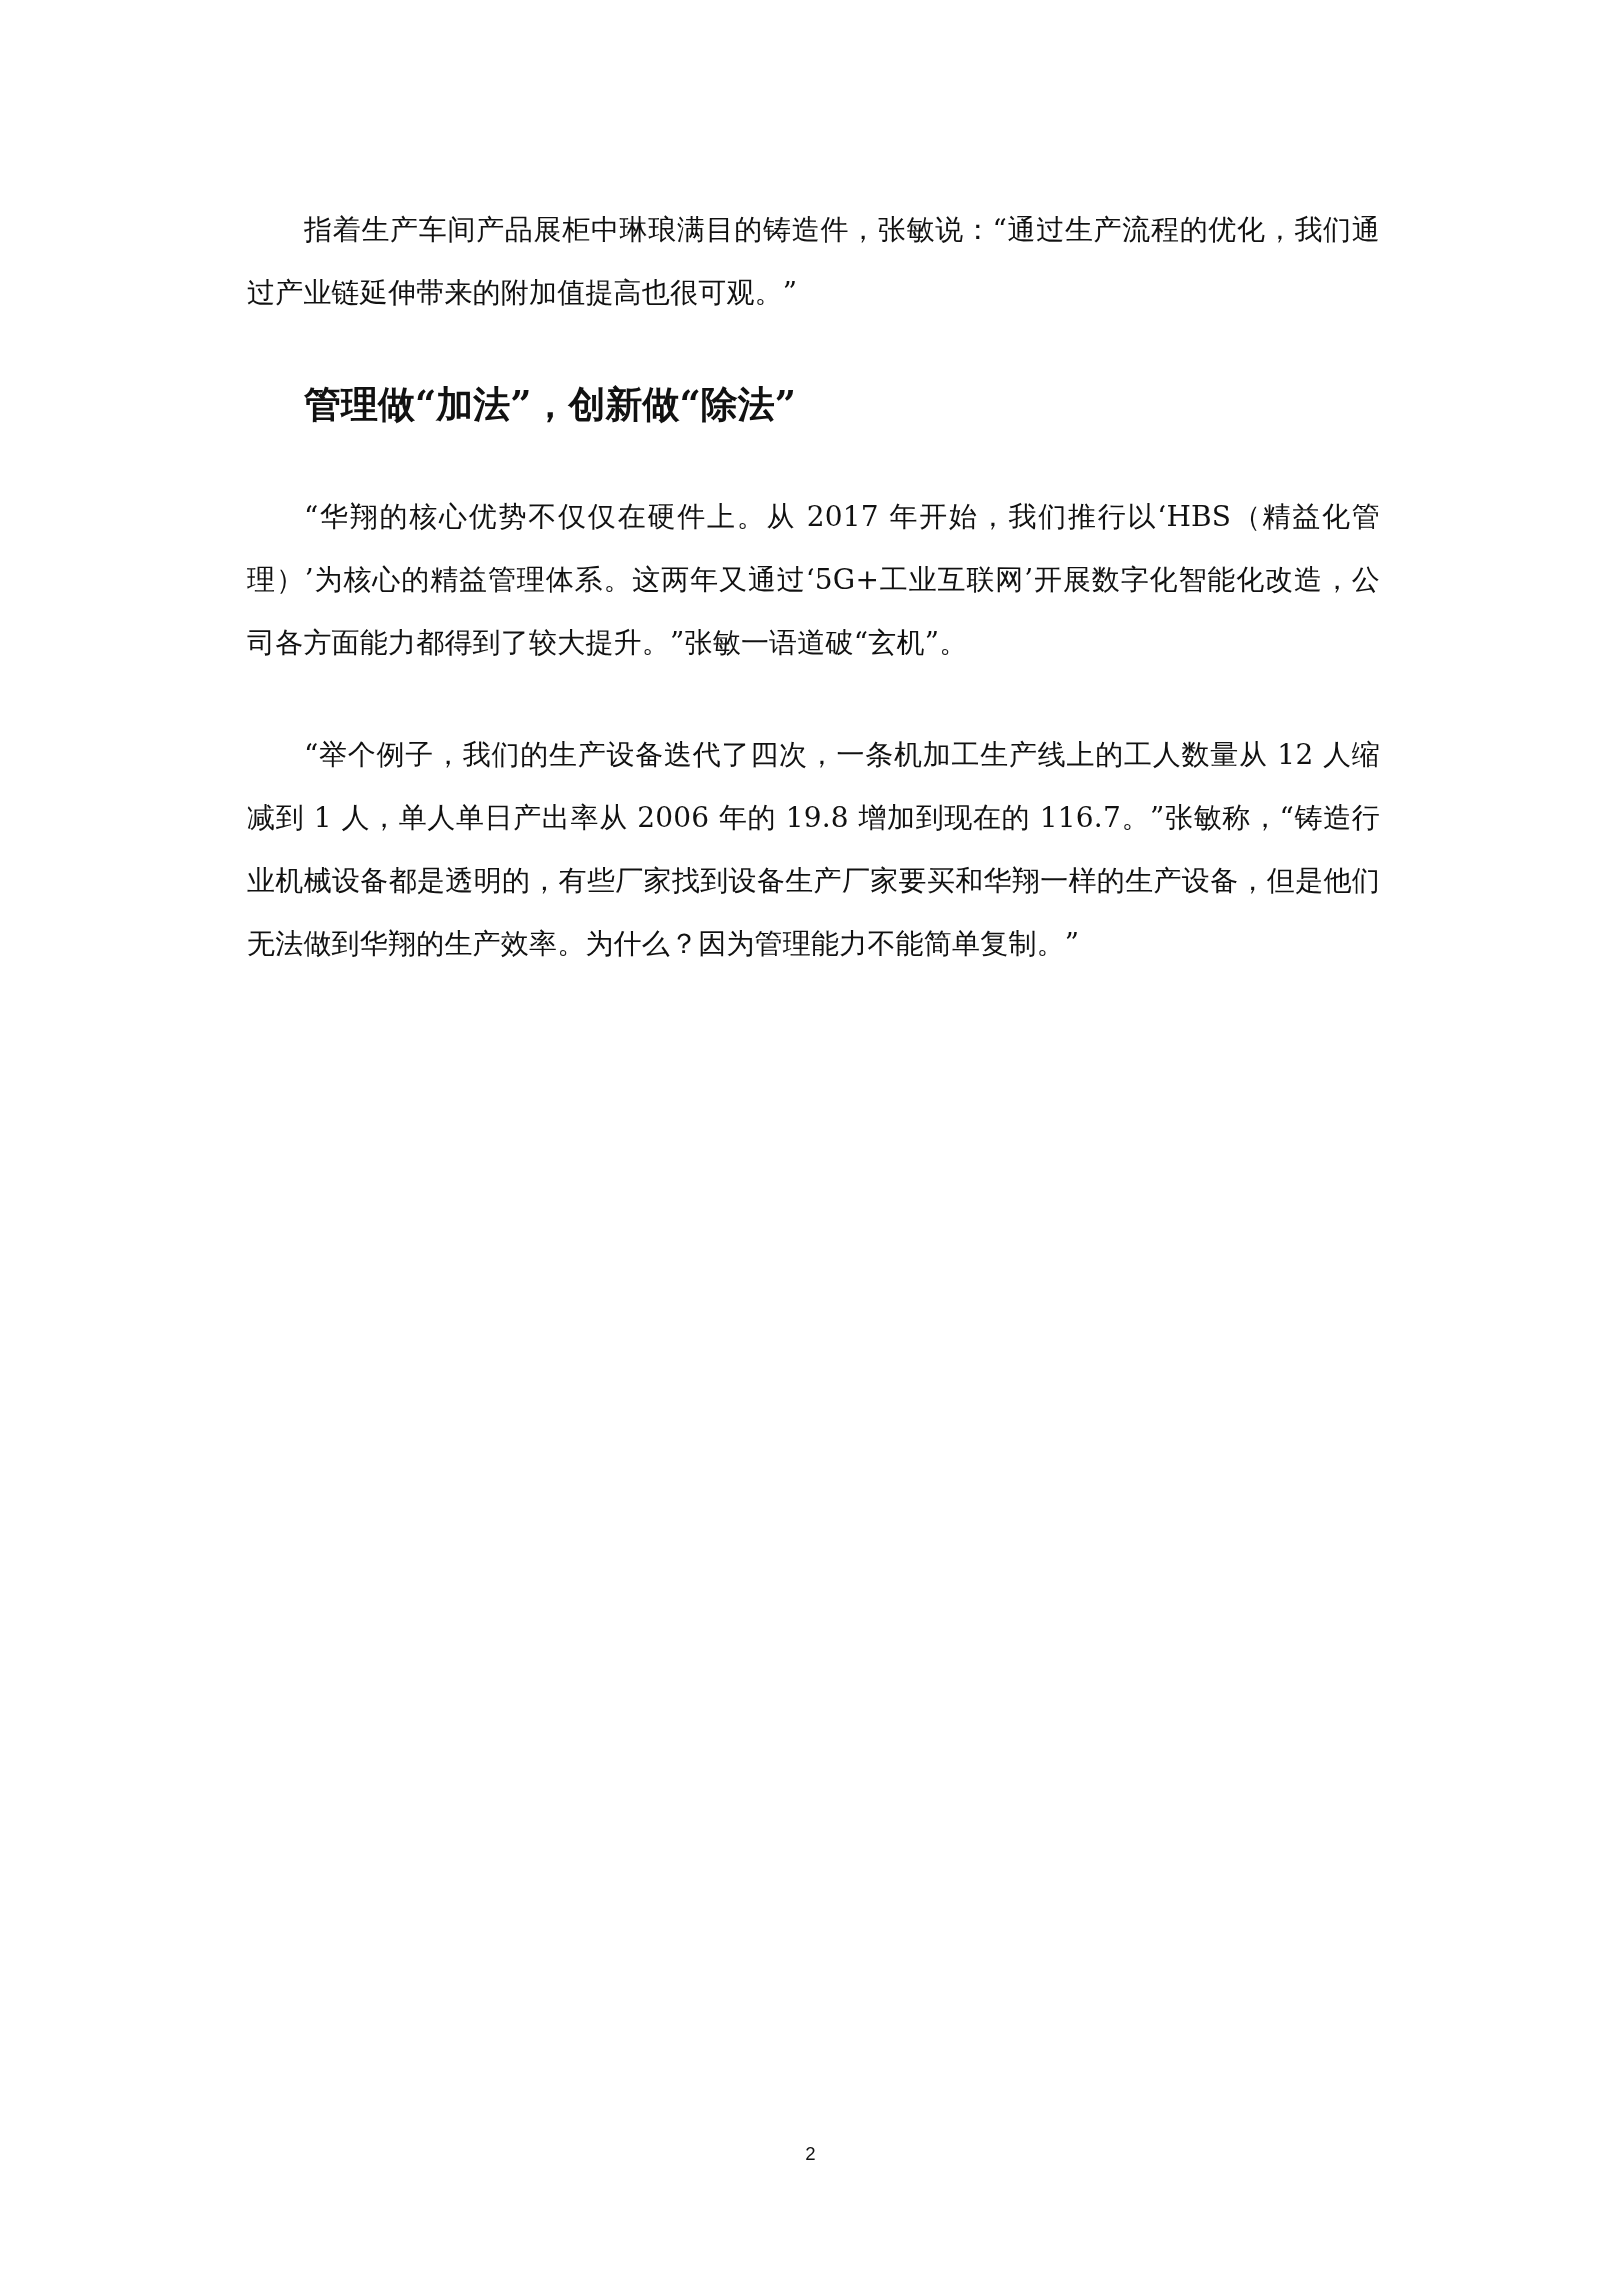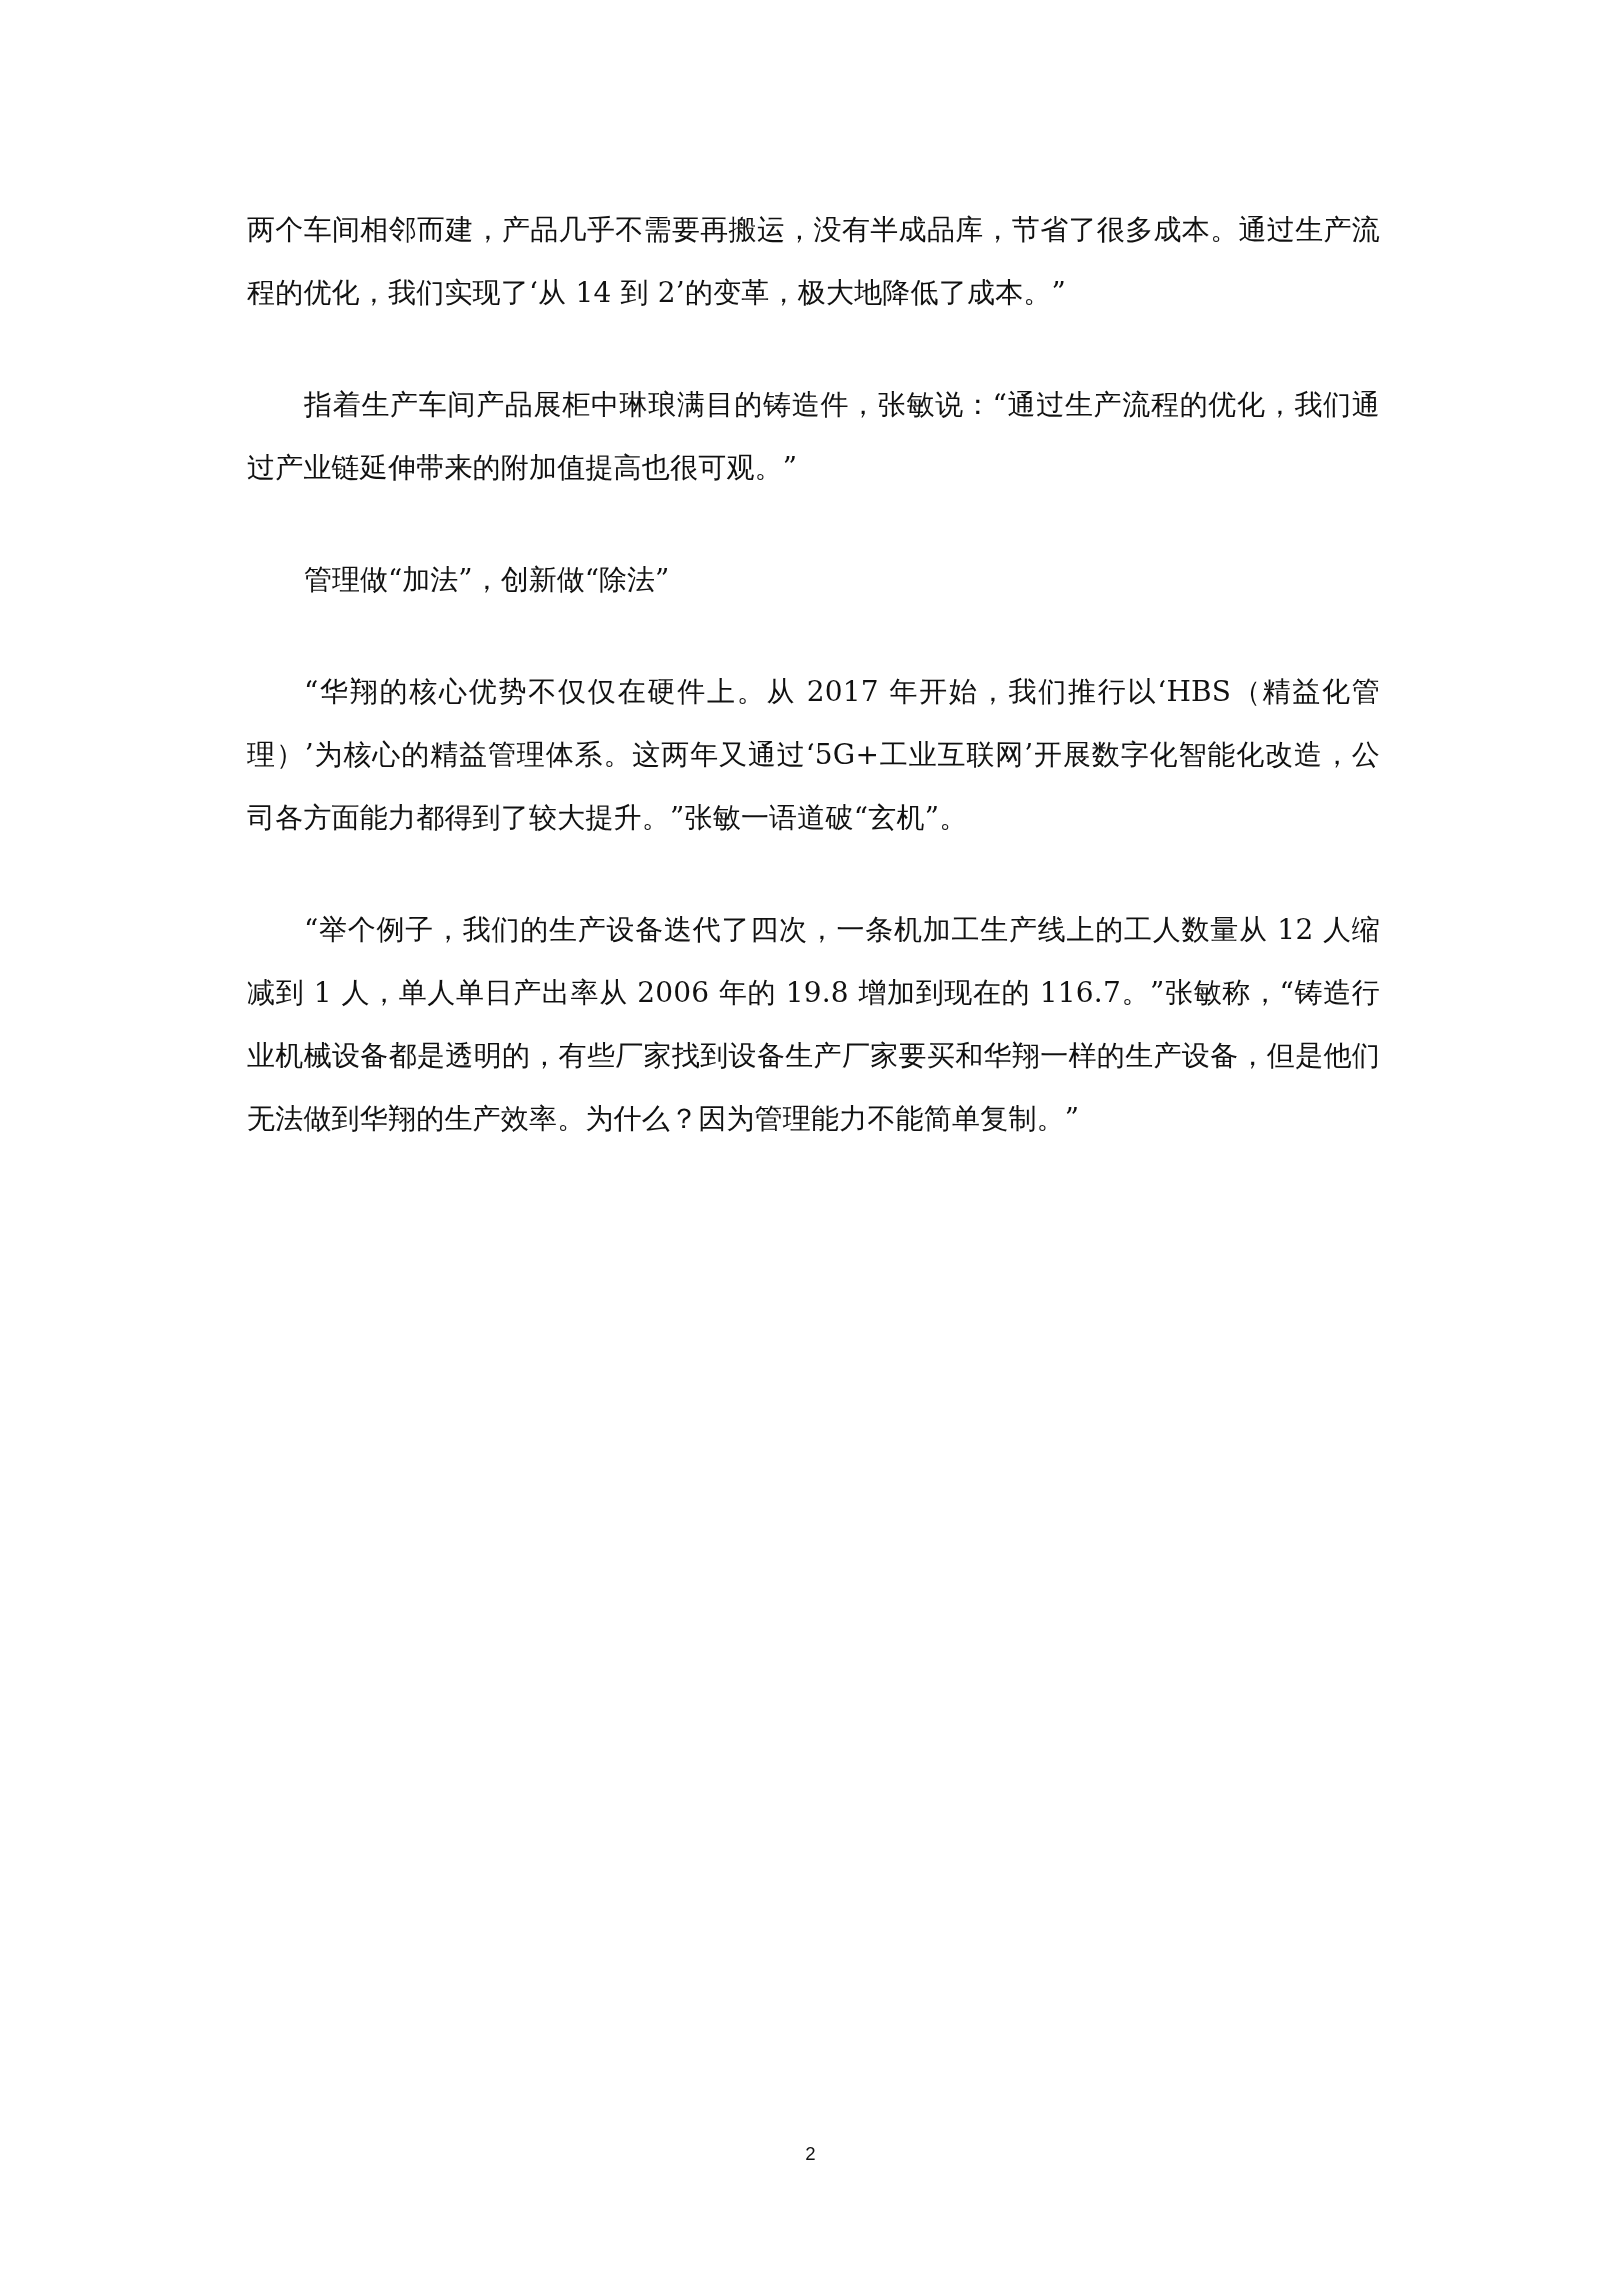--- a/index.html
+++ b/index.html
@@ -28,41 +28,40 @@
       text-align: justify;
       text-justify: inter-character;
       letter-spacing: 0.2px;
       word-break: break-all;
     }
     .para.indent {
       text-indent: 57px;
     }
     .heading {
       margin: 0 0 49px 0;
-      font-size: 28px;
+      font-size: 37px;
       line-height: 63px;
-      font-weight: normal;
+      font-weight: bold;
       text-indent: 57px;
     }
     .page-number {
       position: absolute;
       left: 0;
       width: 1621px;
       top: 2143px;
       text-align: center;
       font-family: "Liberation Sans", "DejaVu Sans", sans-serif;
       font-size: 18.6px;
       color: #111111;
     }
   </style>
 </head>
 <body>
 
 <div class="page">
-  <p class="para">两个车间相邻而建，产品几乎不需要再搬运，没有半成品库，节省了很多成本。通过生产流程的优化，我们实现了‘从 14 到 2’的变革，极大地降低了成本。”</p>
   <p class="para indent">指着生产车间产品展柜中琳琅满目的铸造件，张敏说：“通过生产流程的优化，我们通过产业链延伸带来的附加值提高也很可观。”</p>
   <h2 class="heading">管理做“加法”，创新做“除法”</h2>
   <p class="para indent">“华翔的核心优势不仅仅在硬件上。从 2017 年开始，我们推行以‘HBS（精益化管理）’为核心的精益管理体系。这两年又通过‘5G+工业互联网’开展数字化智能化改造，公司各方面能力都得到了较大提升。”张敏一语道破“玄机”。</p>
   <p class="para indent">“举个例子，我们的生产设备迭代了四次，一条机加工生产线上的工人数量从 12 人缩减到 1 人，单人单日产出率从 2006 年的 19.8 增加到现在的 116.7。”张敏称，“铸造行业机械设备都是透明的，有些厂家找到设备生产厂家要买和华翔一样的生产设备，但是他们无法做到华翔的生产效率。为什么？因为管理能力不能简单复制。”</p>
 </div>
 
 <div class="page-number">2</div>
 
 
 </body></html>

